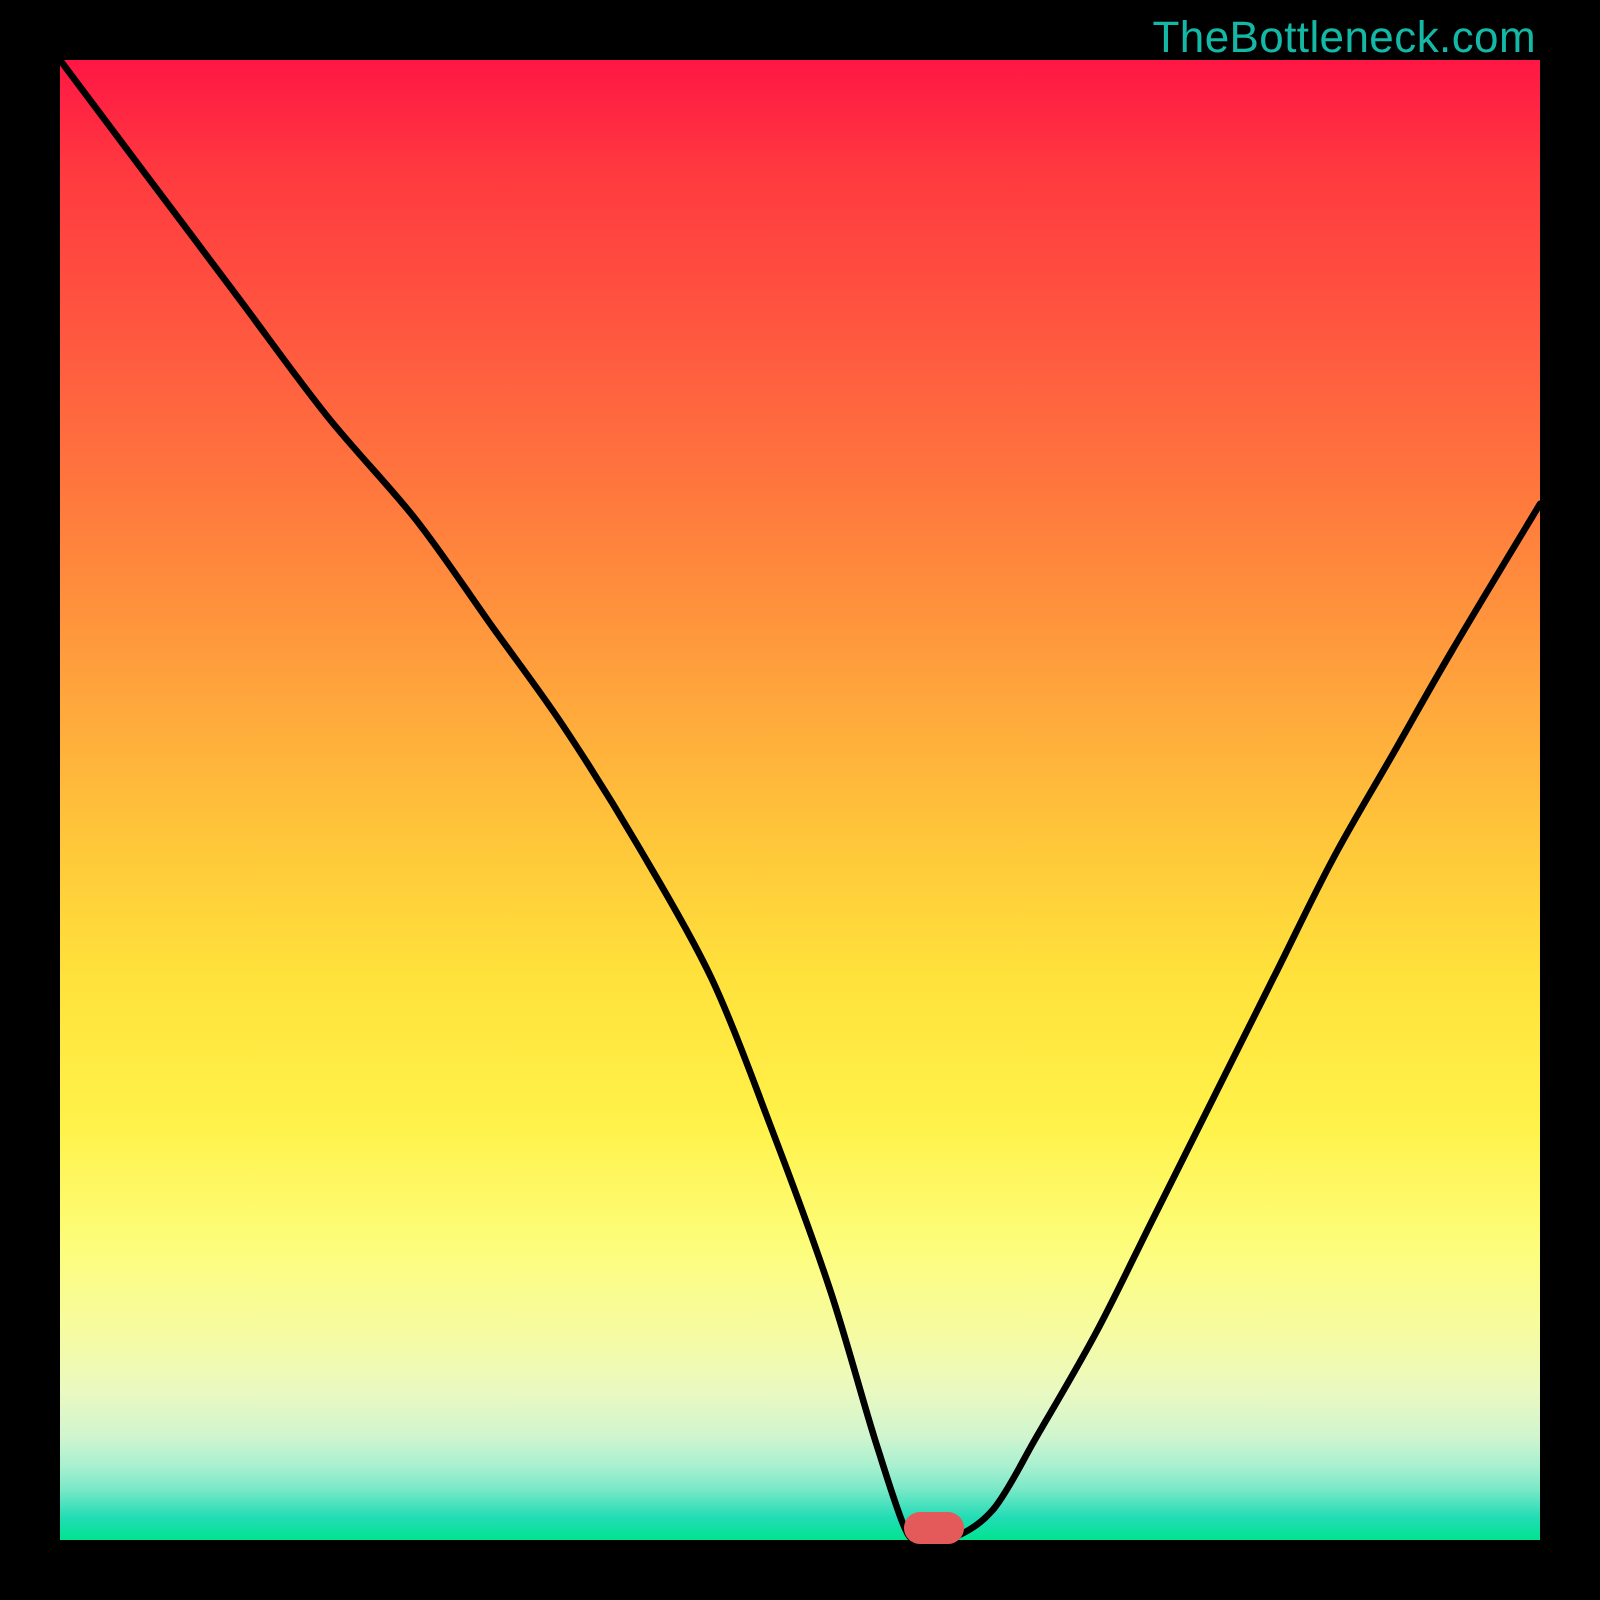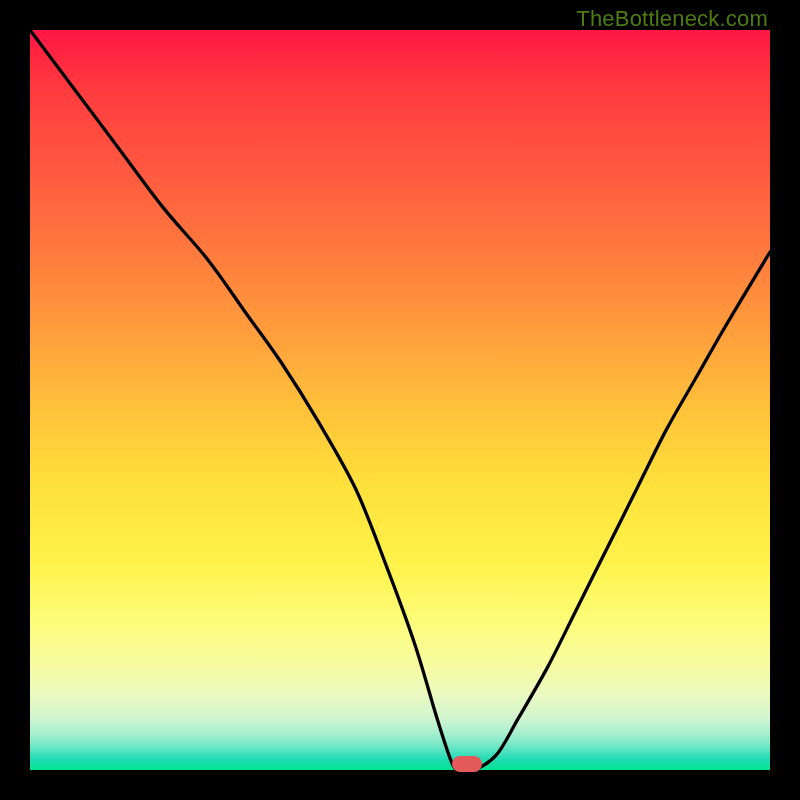--- a/index.html
+++ b/index.html
@@ -38,21 +38,21 @@
       #4fe2bf 97.5%,
       #22dcb5 98.5%,
       #00e490 100%
     );
   }
 
   .attribution {
     position: absolute;
     top: 6px;
     right: 32px;
-    color: #4d7c0f;
+    color: #14b8a6;
     font-size: 22px;
     font-weight: 400;
     letter-spacing: 0.2px;
   }
 
   svg.curve {
     position: absolute;
     left: 0; top: 0;
     width: 740px;
     height: 740px;

